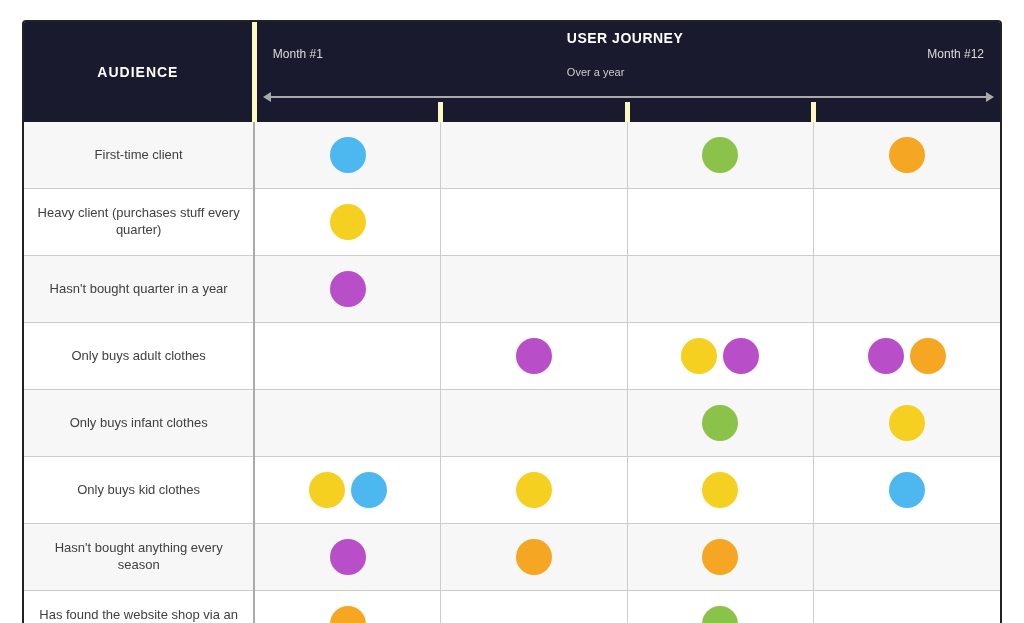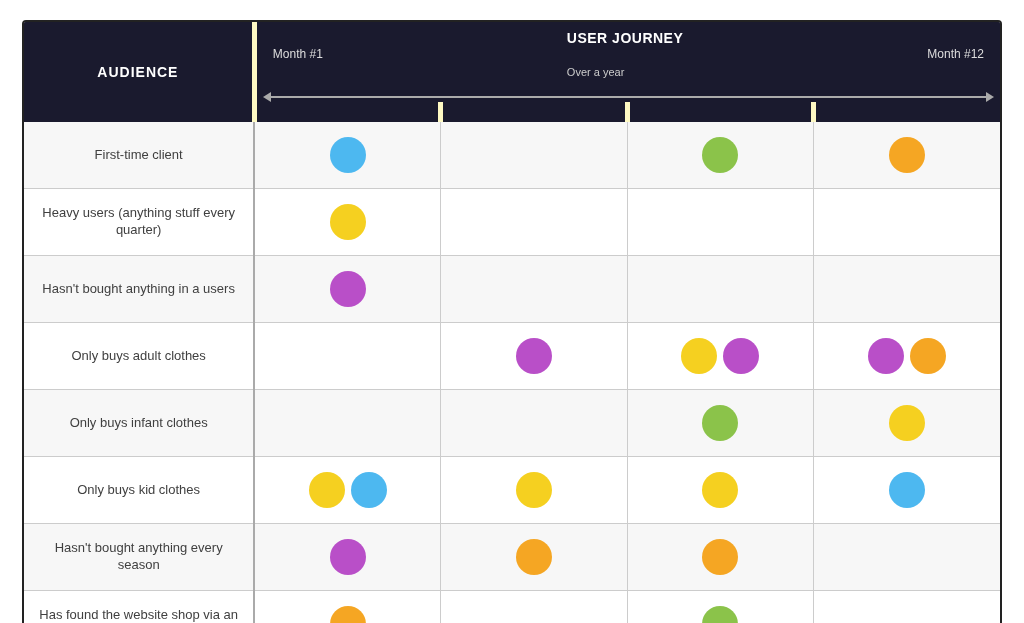--- a/index.html
+++ b/index.html
@@ -203,38 +203,38 @@
                 <span class="dot dot-green"></span>
               </div>
             </td>
             <td>
               <div class="dot-cell">
                 <span class="dot dot-orange"></span>
               </div>
             </td>
           </tr>
           <tr>
-            <td class="audience-cell">Heavy users (anything stuff every quarter)</td>
-            <td>
-              <div class="dot-cell">
-                <span class="dot dot-yellow"></span>
-              </div>
-            </td>
-            <td>
-              <div class="dot-cell"></div>
-            </td>
-            <td>
-              <div class="dot-cell"></div>
-            </td>
-            <td>
-              <div class="dot-cell"></div>
-            </td>
-          </tr>
-          <tr>
-            <td class="audience-cell">Hasn't bought anything in a users</td>
+            <td class="audience-cell">Heavy client (purchases stuff every quarter)</td>
+            <td>
+              <div class="dot-cell">
+                <span class="dot dot-yellow"></span>
+              </div>
+            </td>
+            <td>
+              <div class="dot-cell"></div>
+            </td>
+            <td>
+              <div class="dot-cell"></div>
+            </td>
+            <td>
+              <div class="dot-cell"></div>
+            </td>
+          </tr>
+          <tr>
+            <td class="audience-cell">Hasn't bought quarter in a year</td>
             <td>
               <div class="dot-cell">
                 <span class="dot dot-purple"></span>
               </div>
             </td>
             <td>
               <div class="dot-cell"></div>
             </td>
             <td>
               <div class="dot-cell"></div>

